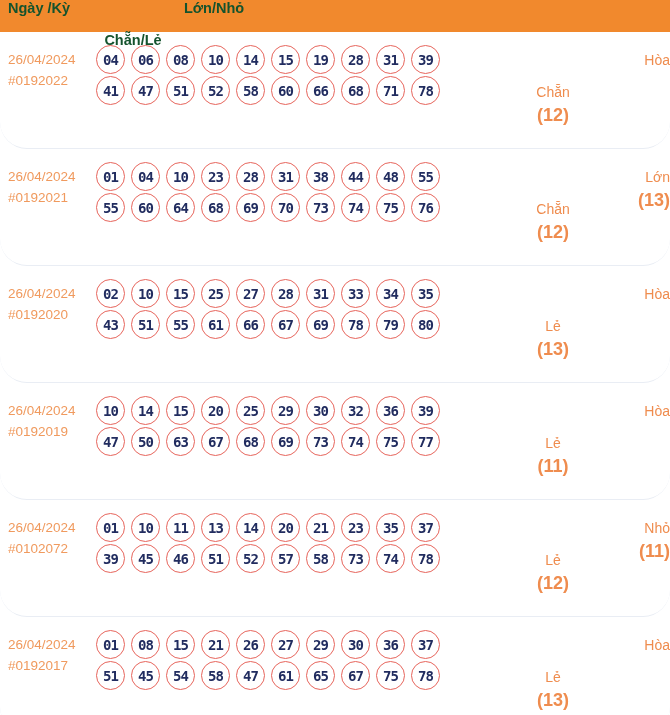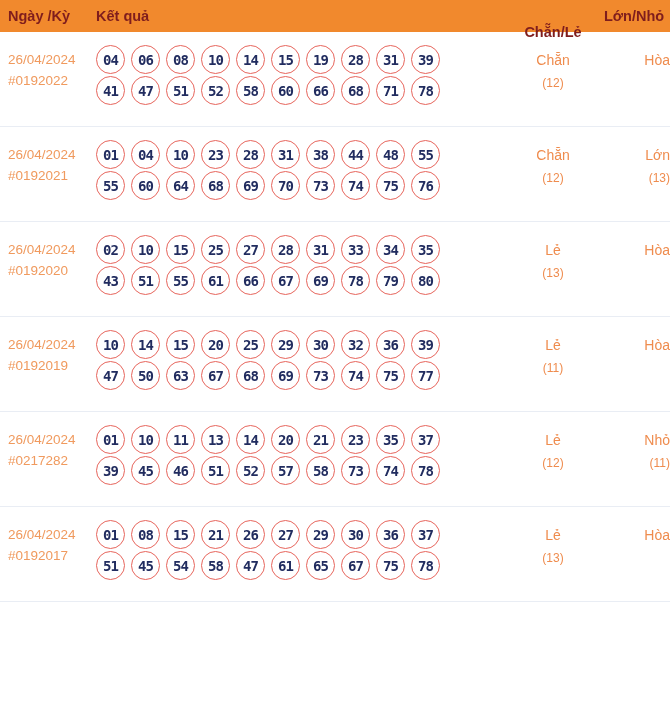--- a/index.html
+++ b/index.html
@@ -13,35 +13,36 @@
   html,body{margin:0;padding:0;}
   body{
     width:670px;
     background:#ffffff;
     font-family:"Liberation Sans",sans-serif;
     -webkit-font-smoothing:antialiased;
   }
   .table{width:670px;}
   .header{
     display:flex;
-    align-items:center;
+    align-items:flex-start;
     background:var(--accent-orange);
     height:32px;
-    color:#7f1d1d;
+    color:#14532d;
     font-weight:bold;
     font-size:14.5px;
   }
   .col-date{width:88px;padding-left:8px;box-sizing:border-box;}
   .col-result{flex:1;padding-left:8px;box-sizing:border-box;}
   .col-parity{width:90px;text-align:center;box-sizing:border-box;margin-top:32px;}
   .col-size{width:72px;text-align:center;box-sizing:border-box;}
   .row{
     display:flex;
     border-bottom:1px solid var(--separator);
     padding:13px 0 21px 0;
+    border-radius:27px;
   }
   .cell-date{
     width:88px;
     padding-left:8px;
     box-sizing:border-box;
     color:var(--date-orange);
     font-size:13.5px;
     line-height:21px;
     padding-top:4px;
   }
@@ -57,36 +58,35 @@
     font-family:"DejaVu Sans Mono",monospace;
     font-weight:bold;
     font-size:14px;
     letter-spacing:-1px;
     color:var(--number-navy);
     box-sizing:border-box;
   }
   .cell-parity{
     width:90px;text-align:center;box-sizing:border-box;
     color:var(--value-orange);
-    font-size:14px;line-height:23px;padding-top:4px;
+    font-size:14px;line-height:23px;padding-top:4px;margin-top:32px;
   }
   .cell-size{
     width:72px;text-align:right;box-sizing:border-box;
     color:var(--value-orange);
     font-size:14px;line-height:23px;padding-top:4px;
   }
-  .count{font-size:12px;}
+  .count{font-size:18px;font-weight:bold;}
 </style>
 </head>
 <body>
 
 <div class="table">
   <div class="header">
     <div class="col-date">Ngày /Kỳ</div>
-    <div class="col-result">Kết quả</div>
     <div class="col-parity">Chẵn/Lẻ</div>
     <div class="col-size">Lớn/Nhỏ</div>
   </div>
   <div>
   <div class="row">
     <div class="cell-date">
       <div>26/04/2024</div>
       <div>#0192022</div>
     </div>
     <div class="cell-result">
@@ -244,21 +244,21 @@
     </div>
     <div class="cell-size">
       <div>Hòa</div>
       <div class="count"></div>
     </div>
   </div>
 
   <div class="row">
     <div class="cell-date">
       <div>26/04/2024</div>
-      <div>#0217282</div>
+      <div>#0102072</div>
     </div>
     <div class="cell-result">
       <div class="num-line">
             <div class="ball">01</div>
             <div class="ball">10</div>
             <div class="ball">11</div>
             <div class="ball">13</div>
             <div class="ball">14</div>
             <div class="ball">20</div>
             <div class="ball">21</div>

